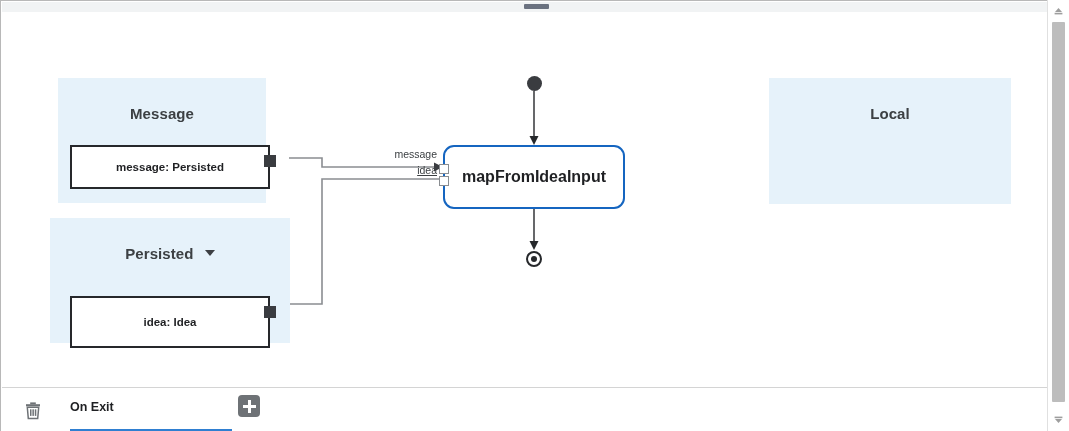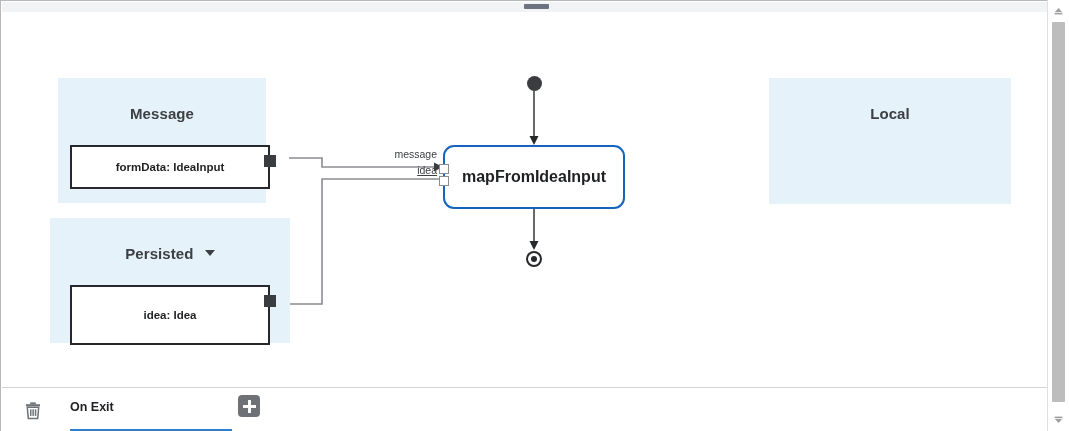--- a/index.html
+++ b/index.html
@@ -249,31 +249,31 @@
       <line x1="532" y1="197" x2="532" y2="230" stroke="#26282b" stroke-width="1.4"></line>
       <polygon points="527.5,229 536.5,229 532,238" fill="#26282b"></polygon>
     </svg>
 
     <div class="scope" style="left:56px; top:66px; width:208px; height:125px;">
       <div class="scope-title" style="top:27px;">
         <span>Message</span>
       </div>
     </div>
     <div class="varbox" style="left:68px; top:133px; width:200px; height:44px;">
-      <span>formData: IdeaInput</span>
+      <span>message: Persisted</span>
       <span class="varport" style="right:-8px; top:8px;"></span>
     </div>
 
     <div class="scope" style="left:48px; top:206px; width:240px; height:125px;">
       <div class="scope-title" style="top:27px;">
         <span>Persisted</span>
         <span class="scope-caret"></span>
       </div>
     </div>
-    <div class="varbox" style="left:68px; top:273px; width:200px; height:60px;">
+    <div class="varbox" style="left:68px; top:284px; width:200px; height:52px;">
       <span>idea: Idea</span>
       <span class="varport" style="right:-8px; top:8px;"></span>
     </div>
 
     <div class="scope" style="left:767px; top:66px; width:242px; height:126px;">
       <div class="scope-title" style="top:27px;">
         <span>Local</span>
       </div>
     </div>
 

